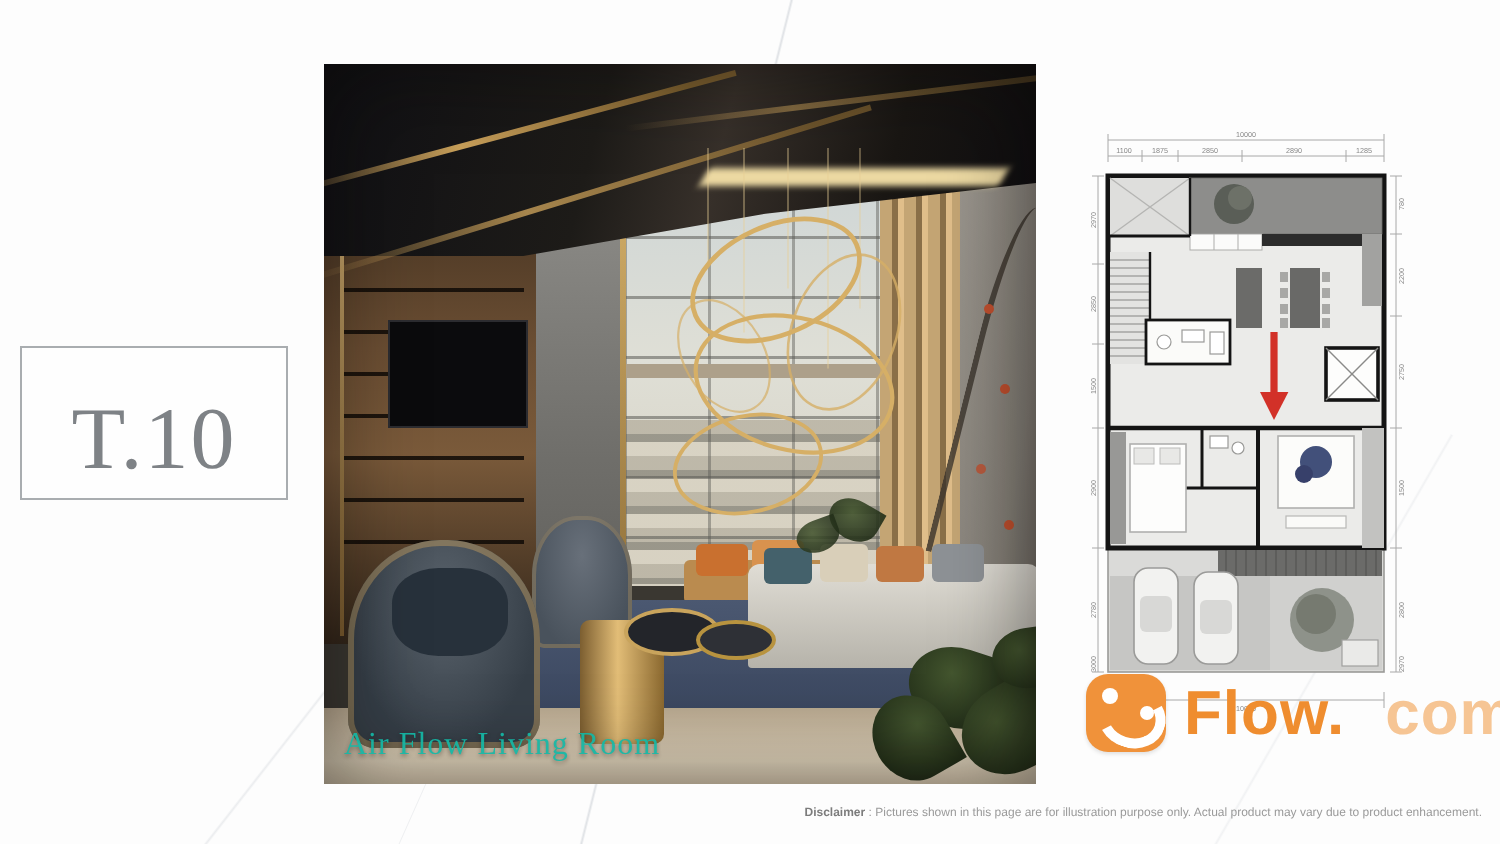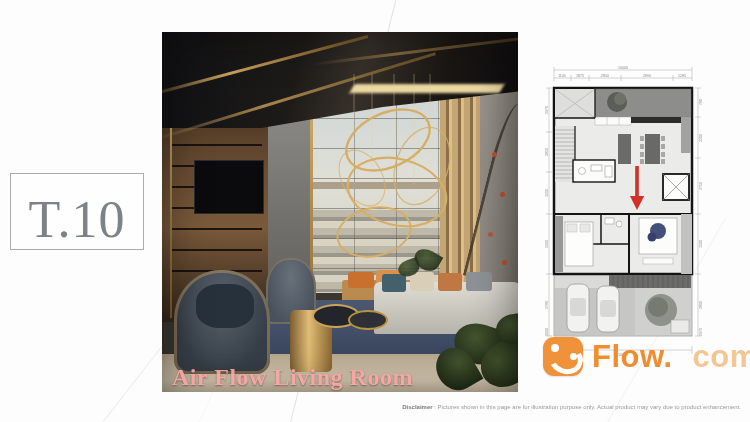--- a/index.html
+++ b/index.html
@@ -9,21 +9,21 @@
   
   .vein{position:absolute;background:linear-gradient(90deg,rgba(255,255,255,0),rgba(186,192,200,.45),rgba(255,255,255,0));pointer-events:none;}
   .vein1{width:2px;height:560px;left:340px;top:-60px;transform:rotate(14deg);}
   .vein2{width:2px;height:420px;left:80px;top:240px;transform:rotate(38deg);opacity:.6;}
   .vein3{width:1px;height:300px;left:240px;top:180px;transform:rotate(24deg);opacity:.5;}
   .vein4{width:2px;height:260px;left:660px;top:200px;transform:rotate(30deg);opacity:.4;}
 
   
   .unit-badge{position:absolute;left:10px;top:173px;width:132px;height:75px;border:1.5px solid #a9adb0;
     display:flex;align-items:center;justify-content:center;background:rgba(255,255,255,.35);}
-  .unit-badge span{font-family:"Liberation Serif",serif;font-size:52px;color:#7e8286;letter-spacing:1px;line-height:1;margin-top:16px;}
+  .unit-badge span{font-family:"Liberation Serif",serif;font-size:44px;color:#7e8286;letter-spacing:1px;line-height:1;margin-top:16px;}
 
   
   .photo{position:absolute;left:162px;top:32px;width:356px;height:360px;background:#3a3731;overflow:hidden;}
   .photo *{position:absolute;}
   .ph-ceiling{left:0;top:0;width:100%;height:96px;
     background:linear-gradient(104deg,#101014 0%,#1d1b18 38%,#37302a 55%,#191613 78%,#0e0d10 100%);
     clip-path:polygon(0 0,100% 0,100% 62%,62% 78%,28% 100%,0 100%);}
   .ph-beam{height:3px;background:linear-gradient(90deg,rgba(190,150,85,0),#c9a05a 40%,#7c5f2f 90%);}
   .beam1{left:-30px;top:34px;width:240px;transform:rotate(-15deg);}
   .beam2{left:-20px;top:64px;width:300px;transform:rotate(-17deg);opacity:.8;}
@@ -74,22 +74,22 @@
   .ph-ct1{left:150px;top:272px;width:44px;height:20px;border-radius:50%;background:#23252a;border:2px solid #c9a45c;}
   .ph-ct2{left:186px;top:278px;width:36px;height:16px;border-radius:50%;background:#2e3036;border:2px solid #b8933f;}
   .leaf{border-radius:50% 0 50% 50%;background:radial-gradient(circle at 40% 35%,#44562f,#222e18 75%);}
   .lf1{left:292px;top:292px;width:50px;height:40px;transform:rotate(18deg);}
   .lf2{left:318px;top:310px;width:52px;height:44px;transform:rotate(-30deg);}
   .lf3{left:272px;top:318px;width:44px;height:38px;transform:rotate(60deg);}
   .lf4{left:334px;top:282px;width:36px;height:30px;transform:rotate(-8deg);}
   .lf5{left:252px;top:218px;width:26px;height:20px;transform:rotate(30deg);opacity:.9;}
   .lf6{left:236px;top:228px;width:22px;height:16px;transform:rotate(-20deg);opacity:.85;}
   .ph-vignette{left:0;top:0;width:100%;height:100%;box-shadow:inset 0 0 46px rgba(10,8,6,.55);}
-  .ph-caption{left:10px;top:332px;font-family:"Liberation Serif",serif;font-size:24px;letter-spacing:.5px;
-    color:#fca5a5;opacity:.92;text-shadow:0 1px 2px rgba(40,30,20,.5);white-space:nowrap;font-weight:bold;}
+  .ph-caption{left:10px;top:332px;font-family:"Liberation Serif",serif;font-size:16px;letter-spacing:.5px;
+    color:#14b8a6;opacity:.92;text-shadow:0 1px 2px rgba(40,30,20,.5);white-space:nowrap;}
   .ph-chand{left:140px;top:42px;}
 
   
   .floor-plan{position:absolute;left:545px;top:62px;width:165px;height:310px;}
 
   
   .watermark{position:absolute;left:543px;top:337px;display:flex;align-items:center;gap:9px;}
   .wm-icon{position:relative;width:40px;height:39px;border-radius:11px;background:#f0923a;box-shadow:0 1px 2px rgba(0,0,0,.12);}
   .wm-eye{position:absolute;left:8px;top:7px;width:8px;height:8px;border-radius:50%;background:#fff;}
   .wm-smile{position:absolute;left:6px;top:7px;width:24px;height:20px;border:5px solid transparent;

